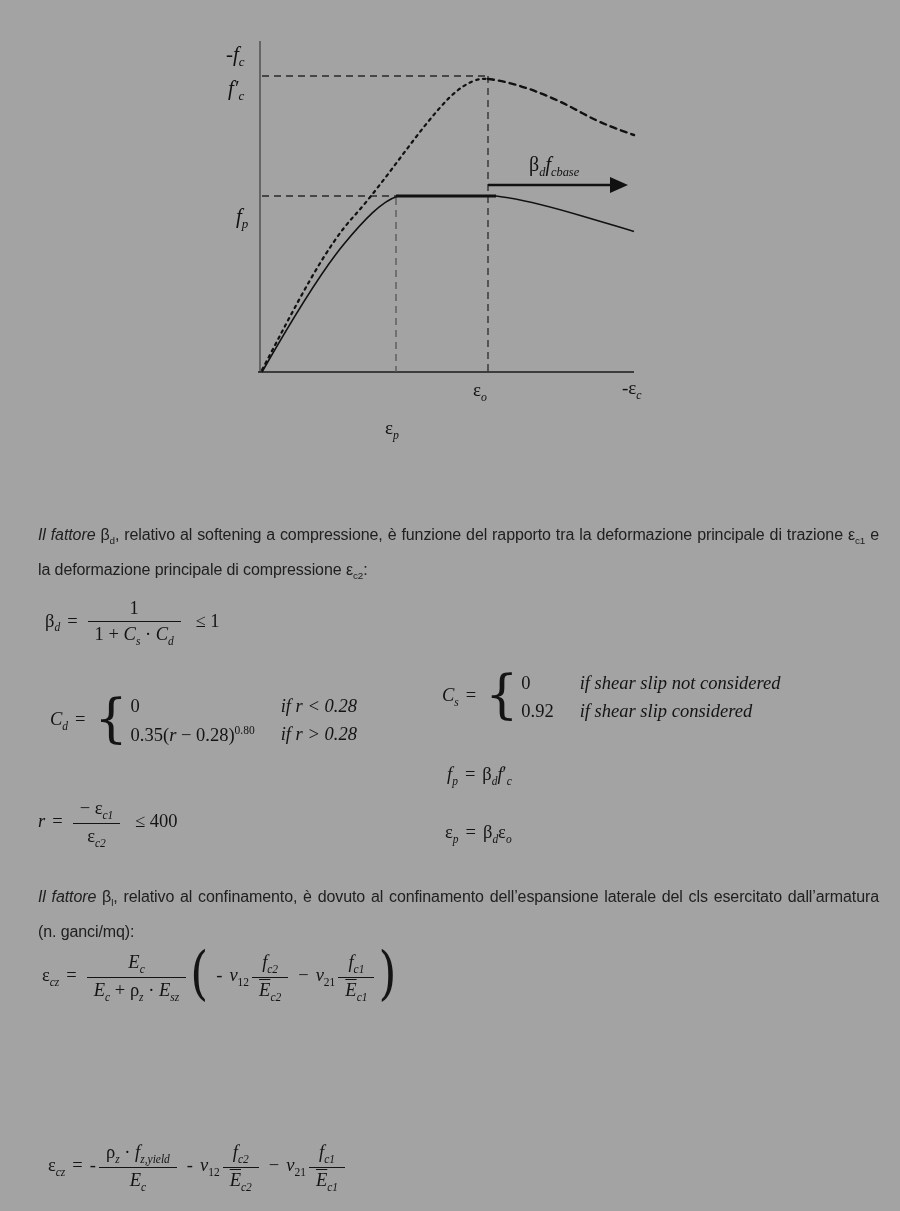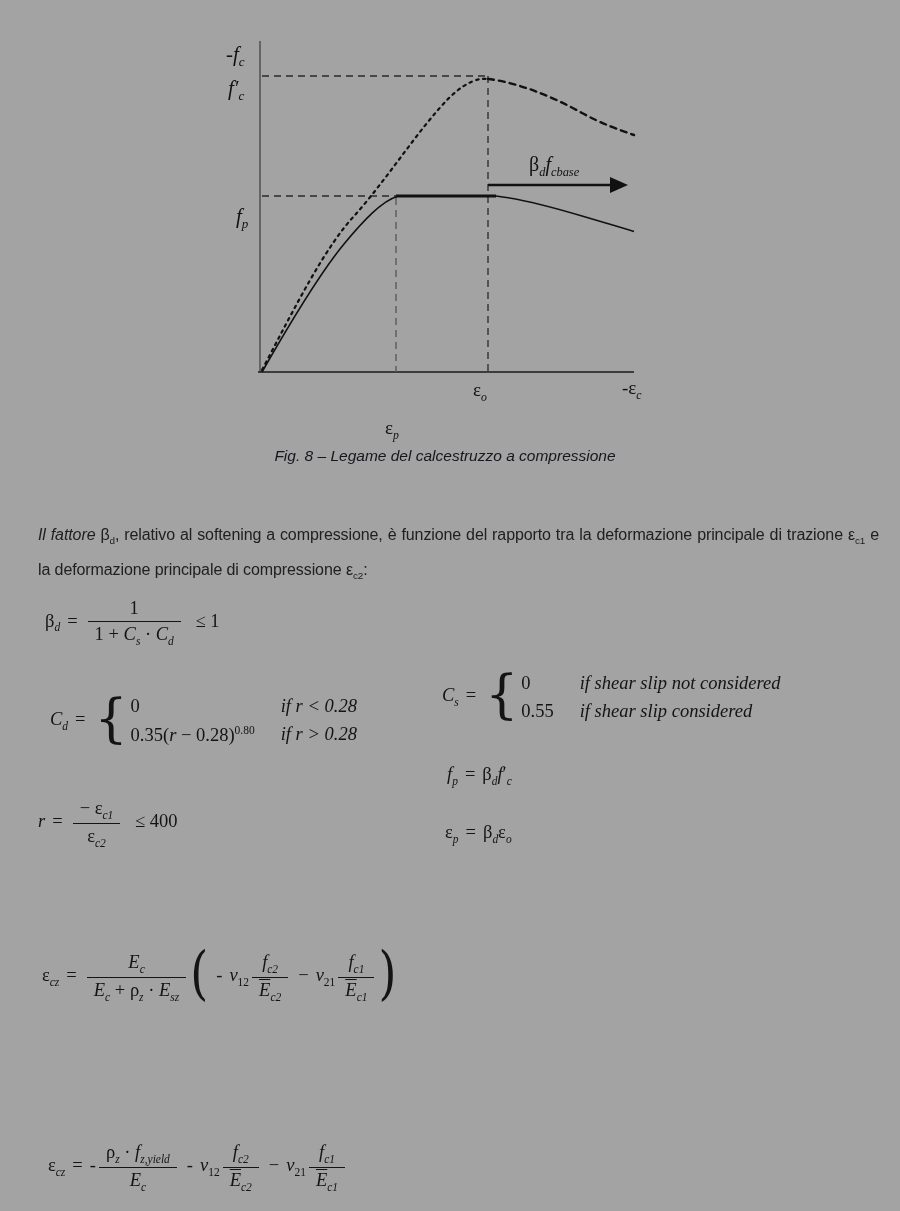--- a/index.html
+++ b/index.html
@@ -76,21 +76,20 @@
   </div>
 
   <span class="dlabel" style="left:226px;top:42px;"><span>-f</span><sub>c</sub></span>
   <span class="dlabel" style="left:228px;top:76px;"><span>f′</span><sub>c</sub></span>
   <span class="dlabel" style="left:236px;top:204px;"><span>f</span><sub>p</sub></span>
   <span class="dlabel arrowlab" style="left:521px;top:153px;"><span class="gk">β</span><sub>d</sub><span>f</span><sub>cbase</sub></span>
   <span class="dlabel xlabel" style="left:385px;top:377px;margin-top:40px;"><span class="gk">ε</span><sub>p</sub></span>
   <span class="dlabel xlabel" style="left:473px;top:379px;"><span class="gk">ε</span><sub>o</sub></span>
   <span class="dlabel xlabel" style="left:622px;top:377px;"><span class="gk">-ε</span><sub>c</sub></span>
 
-  <div class="caption">Fig. 8 – Legame del calcestruzzo a compressione</div>
 
   <div class="para" id="para1"><span class="lead">Il fattore </span><span>β</span><sub>d</sub><span>, relativo al softening a compressione, è funzione del rapporto tra la deformazione principale di trazione </span><span>ε</span><sub>c1</sub><span> e la deformazione principale di compressione </span><span>ε</span><sub>c2</sub><span>:</span></div>
 
   <div class="formula" style="left:45px;top:598px;">
     <span>β</span><sub>d</sub><span class="eq">=</span><span class="frac"><span class="num">1</span><span class="den"><span>1 + </span><span class="var">C</span><sub>s</sub><span> · </span><span class="var">C</span><sub>d</sub></span></span>
     <span class="eq">≤ 1</span>
   </div>
 
   <div class="formula" style="left:50px;top:694px;">
     <span class="var">C</span><sub>d</sub><span class="eq">=</span><span class="brace">{</span><span class="cases">
@@ -98,38 +97,39 @@
         <span class="cond">if  r &lt; 0.28</span>
         <span><span>0.35(</span><span class="var">r</span><span> − 0.28)</span><sup>0.80</sup></span>
         <span class="cond">if  r &gt; 0.28</span>
       </span>
   </div>
 
   <div class="formula" style="left:442px;top:670px;">
     <span class="var">C</span><sub>s</sub><span class="eq">=</span><span class="brace">{</span><span class="cases">
         <span>0</span>
         <span class="cond">if shear slip not considered</span>
-        <span>0.55</span>
+        <span>0.92</span>
         <span class="cond">if shear slip considered</span>
       </span>
   </div>
 
   <div class="formula" style="left:447px;top:764px;font-family:Liberation Serif, serif;">
     <span class="var">f</span><sub>p</sub><span class="eq">=</span><span>β</span><sub>d</sub><span class="var">f</span><span>′</span><sub>c</sub>
   </div>
 
   <div class="formula" style="left:38px;top:798px;">
     <span class="var">r</span><span class="eq">=</span><span class="frac"><span class="num"><span>− </span><span>ε</span><sub>c1</sub></span><span class="den"><span>ε</span><sub>c2</sub></span></span>
     <span class="eq">≤ 400</span>
   </div>
 
   <div class="formula" style="left:445px;top:822px;">
     <span>ε</span><sub>p</sub><span class="eq">=</span><span>β</span><sub>d</sub><span>ε</span><sub>o</sub>
   </div>
 
+  <div class="para" id="para2"><span class="lead">Il fattore </span><span>β</span><sub>l</sub><span>, relativo al confinamento, è dovuto al confinamento dell’espansione laterale del cls esercitato dall’armatura (n. ganci/mq):</span></div>
 
   <div class="formula" style="left:42px;top:952px;">
     <span>ε</span><sub>cz</sub><span class="eq">=</span><span class="frac"><span class="num"><span class="var">E</span><sub>c</sub></span><span class="den"><span class="var">E</span><sub>c</sub><span> + </span><span>ρ</span><sub>z</sub><span> · </span><span class="var">E</span><sub>sz</sub></span></span><span class="paren">(</span><span class="eq">-</span><span class="var">ν</span><sub class="n">12</sub><span class="frac"><span class="num"><span class="var">f</span><sub>c2</sub></span><span class="den"><span class="var ovl">E</span><sub>c2</sub></span></span><span class="eq">−</span><span class="var">ν</span><sub class="n">21</sub><span class="frac"><span class="num"><span class="var">f</span><sub>c1</sub></span><span class="den"><span class="var ovl">E</span><sub>c1</sub></span></span><span class="paren">)</span>
   </div>
 
   <div class="formula" style="left:48px;top:1098px;margin-top:44px;">
     <span>ε</span><sub>cz</sub><span class="eq">=</span><span>-</span><span class="frac"><span class="num"><span>ρ</span><sub>z</sub><span> · </span><span class="var">f</span><sub>z,yield</sub></span><span class="den"><span class="var">E</span><sub>c</sub></span></span><span class="eq">-</span><span class="var">ν</span><sub class="n">12</sub><span class="frac"><span class="num"><span class="var">f</span><sub>c2</sub></span><span class="den"><span class="var ovl">E</span><sub>c2</sub></span></span><span class="eq">−</span><span class="var">ν</span><sub class="n">21</sub><span class="frac"><span class="num"><span class="var">f</span><sub>c1</sub></span><span class="den"><span class="var ovl">E</span><sub>c1</sub></span></span>
   </div>
 
 </div>

